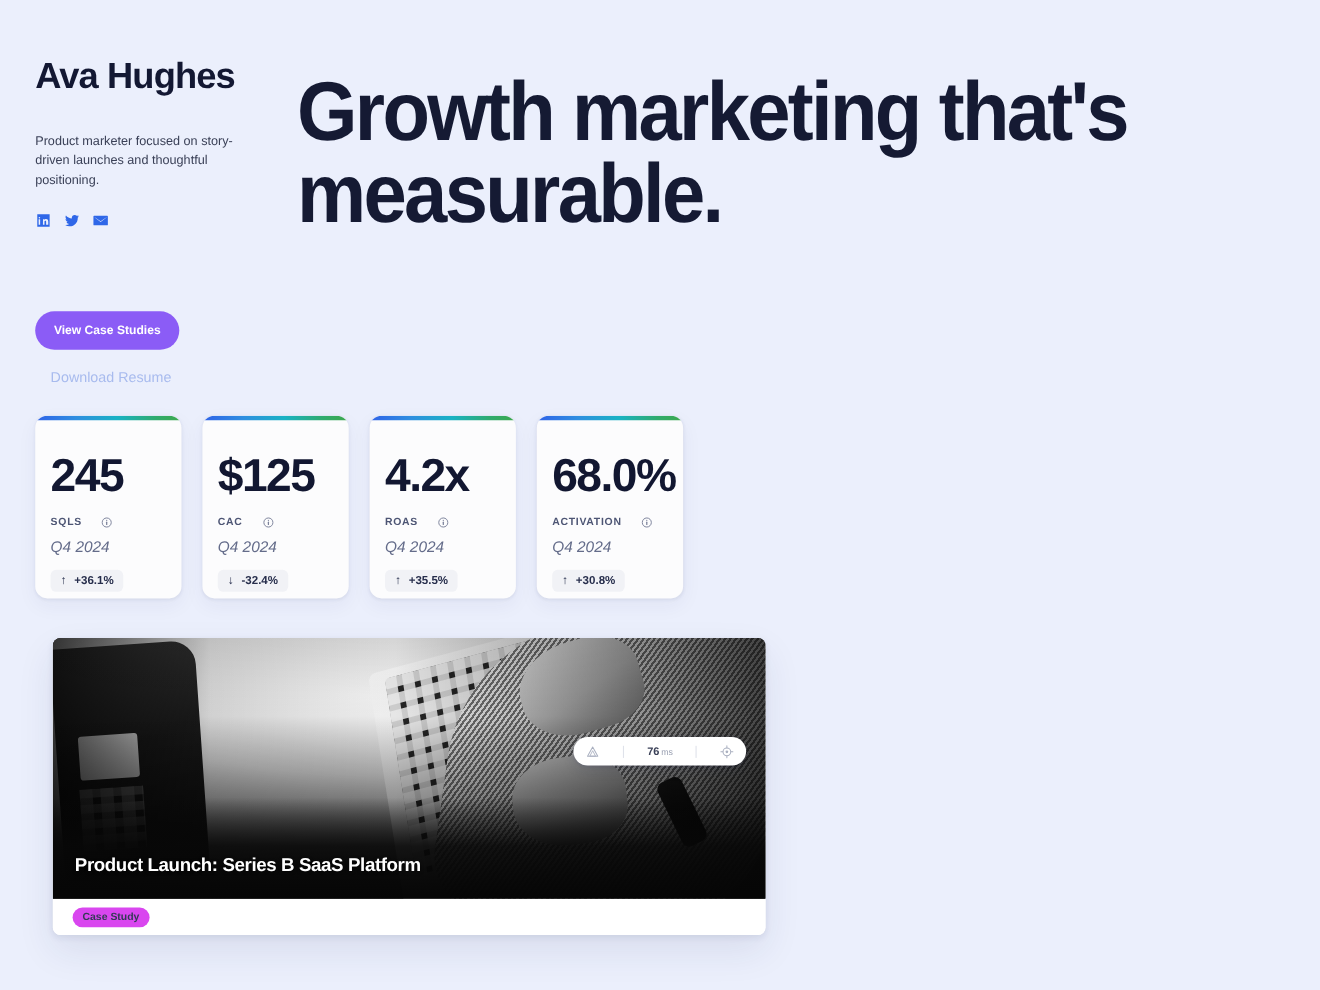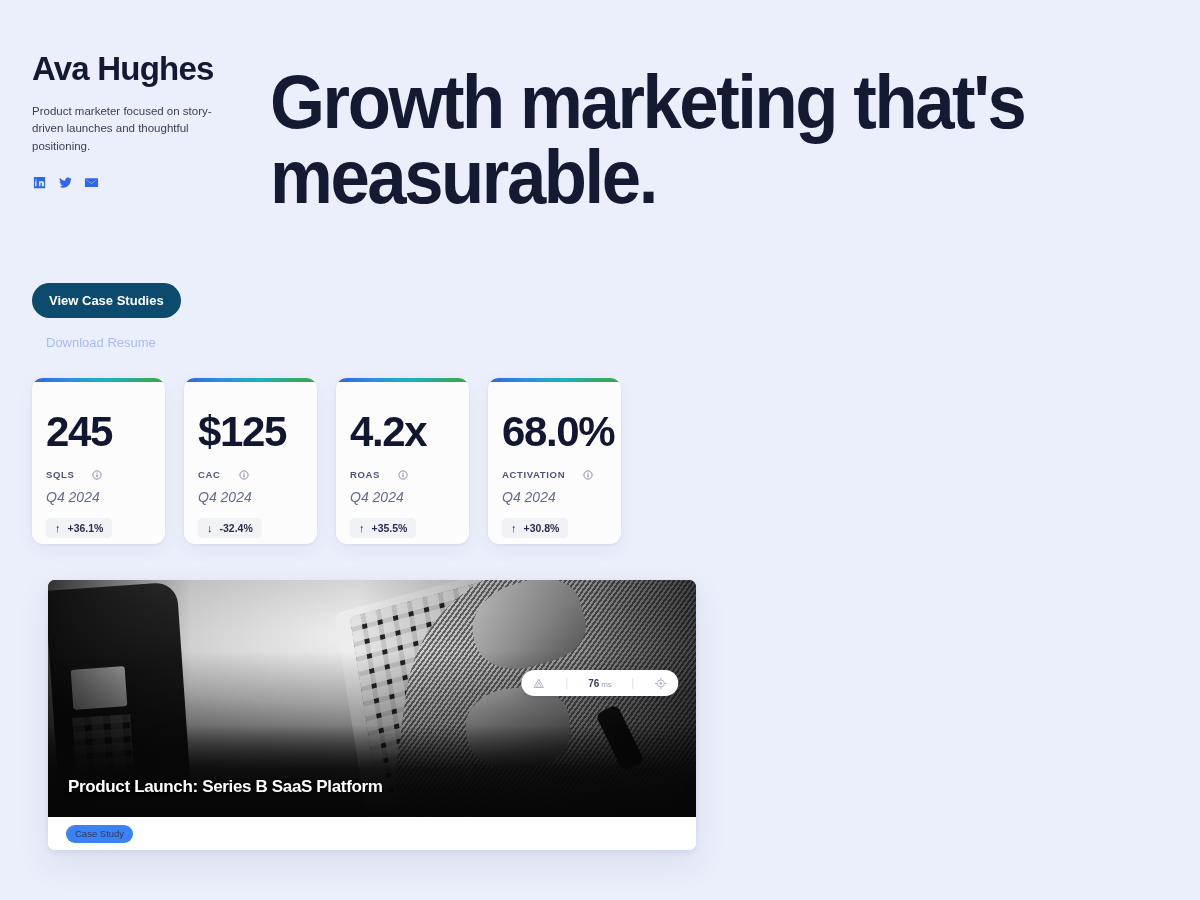--- a/index.html
+++ b/index.html
@@ -42,21 +42,21 @@
   .person-name {
     font-size: 33px;
     font-weight: 700;
     letter-spacing: -0.8px;
     line-height: 1.05;
     color: #131833;
     white-space: nowrap;
   }
 
   .person-bio {
-    margin-top: 16px;
+    margin-top: 34px;
     font-size: 11.5px;
     line-height: 1.52;
     color: #3a4057;
     max-width: 200px;
   }
 
   .social-row {
     margin-top: 20px;
     display: flex;
     gap: 11px;
@@ -93,24 +93,24 @@
   }
 
   .btn-primary {
     display: inline-flex;
     align-items: center;
     justify-content: center;
     height: 35px;
     padding: 0 17px;
     border: none;
     border-radius: 18px;
-    background: #0c4a6e;
+    background: #8b5cf6;
     color: #ffffff;
     font-family: "Liberation Sans", sans-serif;
-    font-size: 13px;
+    font-size: 11px;
     font-weight: 700;
     cursor: pointer;
     white-space: nowrap;
   }
 
   .btn-secondary {
     display: block;
     margin-top: 17px;
     margin-left: 14px;
     background: none;
@@ -353,23 +353,23 @@
     padding: 0 0 0 18px;
     background: #ffffff;
   }
 
   .case-tag {
     display: inline-flex;
     align-items: center;
     height: 18px;
     padding: 0 9px;
     border-radius: 9px;
-    background: #3b82f6;
+    background: #d946ef;
     font-size: 9.5px;
-    font-weight: 400;
+    font-weight: 700;
     color: #323a55;
   }
 
   
   .devbar {
     position: absolute;
     left: 50%;
     transform: translateX(-50%);
     bottom: 12px;
     display: flex;

